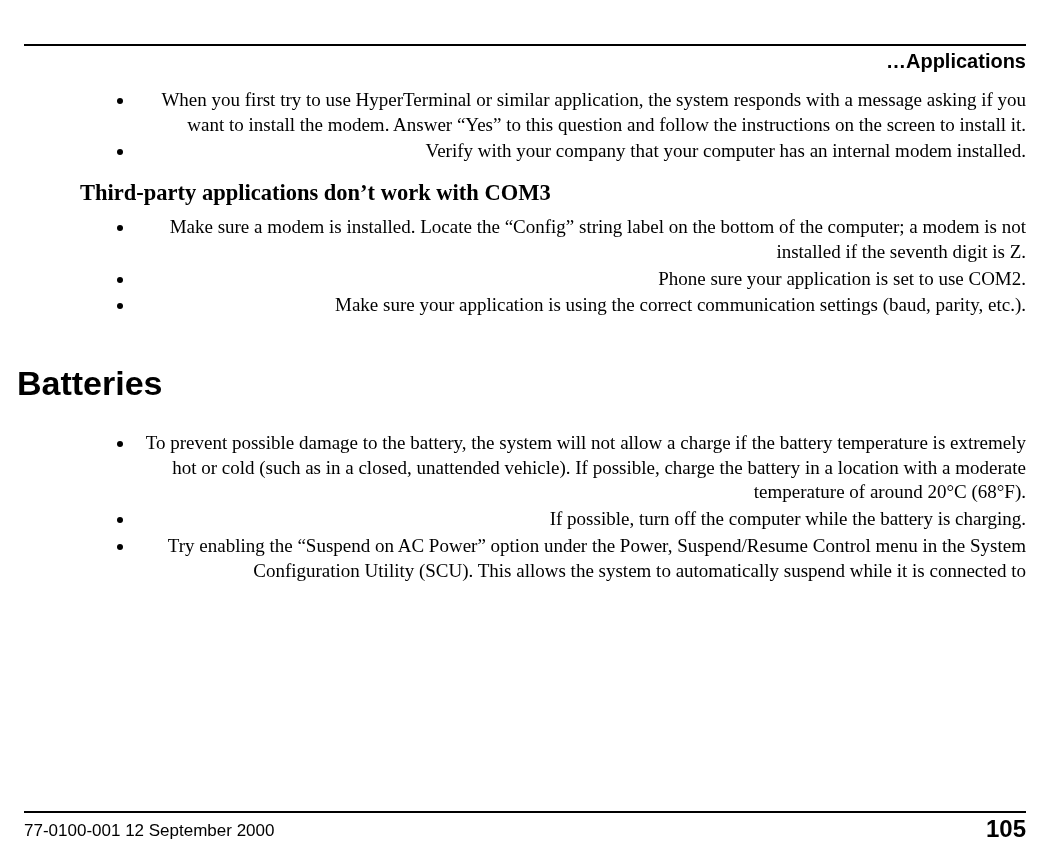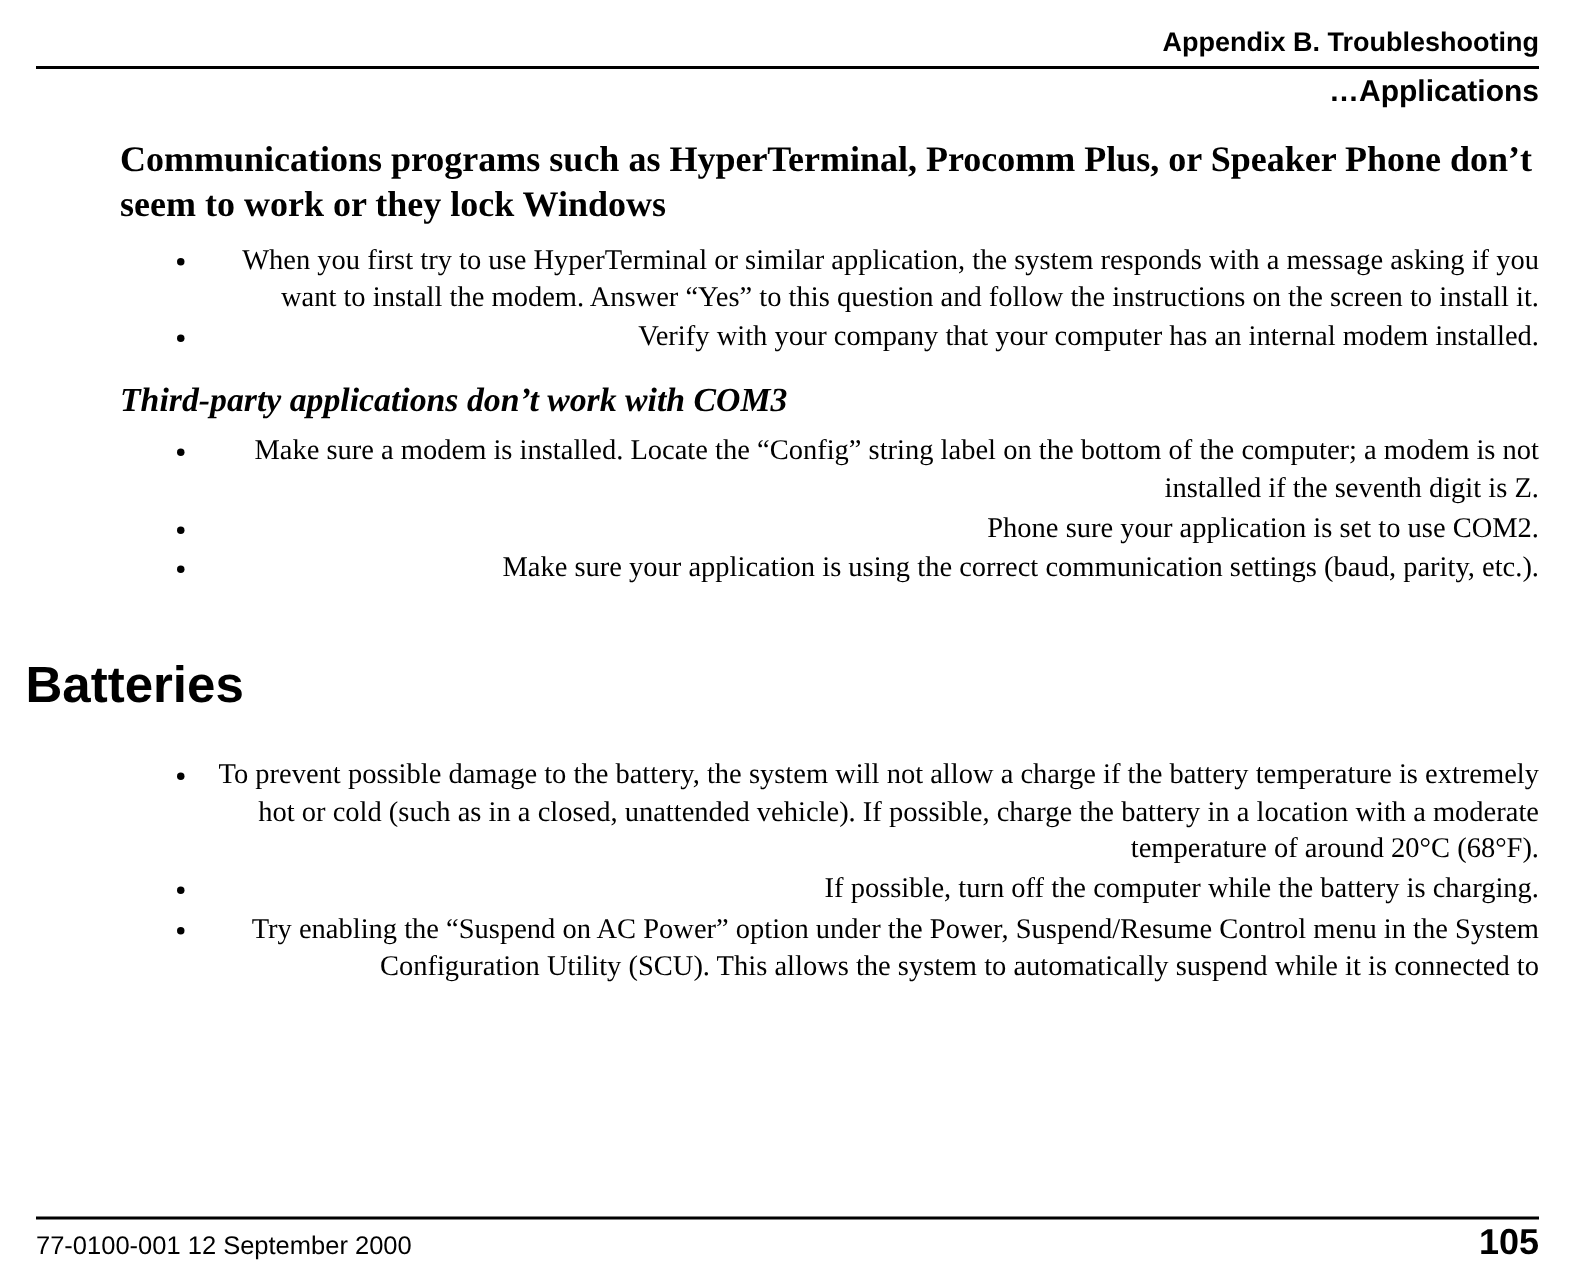--- a/index.html
+++ b/index.html
@@ -52,21 +52,20 @@
     font-size: 24px;
     line-height: 1.25;
     margin: 6px 0 10px 0;
   }
   .subheading-bold {
     font-family: "Times New Roman", Times, serif;
     font-weight: bold;
     font-size: 22.5px;
     line-height: 1.3;
     margin: 14px 0 8px 0;
-    font-style: italic;
   }
   .section-title {
     font-family: Arial, Helvetica, sans-serif;
     font-weight: bold;
     font-size: 34px;
     margin: 46px 0 28px -80px;
     padding-left: 17px;
   }
   ul.bullets {
     margin: 0 0 4px 0;
@@ -101,27 +100,25 @@
     font-family: Arial, Helvetica, sans-serif;
     font-weight: bold;
     font-size: 24px;
   }
 </style>
 </head>
 <body>
 
 <div class="page">
 
-  <div class="header-appendix">Appendix B. Troubleshooting</div>
   <div class="header-rule"></div>
   <div class="header-section">…Applications</div>
 
   <div class="content">
 
-    <div class="heading-bold">Communications programs such as HyperTerminal, Procomm Plus, or Speaker Phone don’t seem to work or they lock Windows</div>
     <ul class="bullets">
       <li>When you first try to use HyperTerminal or similar application, the system responds with a message asking if you want to install the modem. Answer “Yes” to this question and follow the instructions on the screen to install it.</li>
       <li>Verify with your company that your computer has an internal modem installed.</li>
     </ul>
 
     <div class="subheading-bold">Third-party applications don’t work with COM3</div>
     <ul class="bullets">
       <li>Make sure a modem is installed. Locate the “Config” string label on the bottom of the computer; a modem is not installed if the seventh digit is Z.</li>
       <li>Phone sure your application is set to use COM2.</li>
       <li>Make sure your application is using the correct communication settings (baud, parity, etc.).</li>

